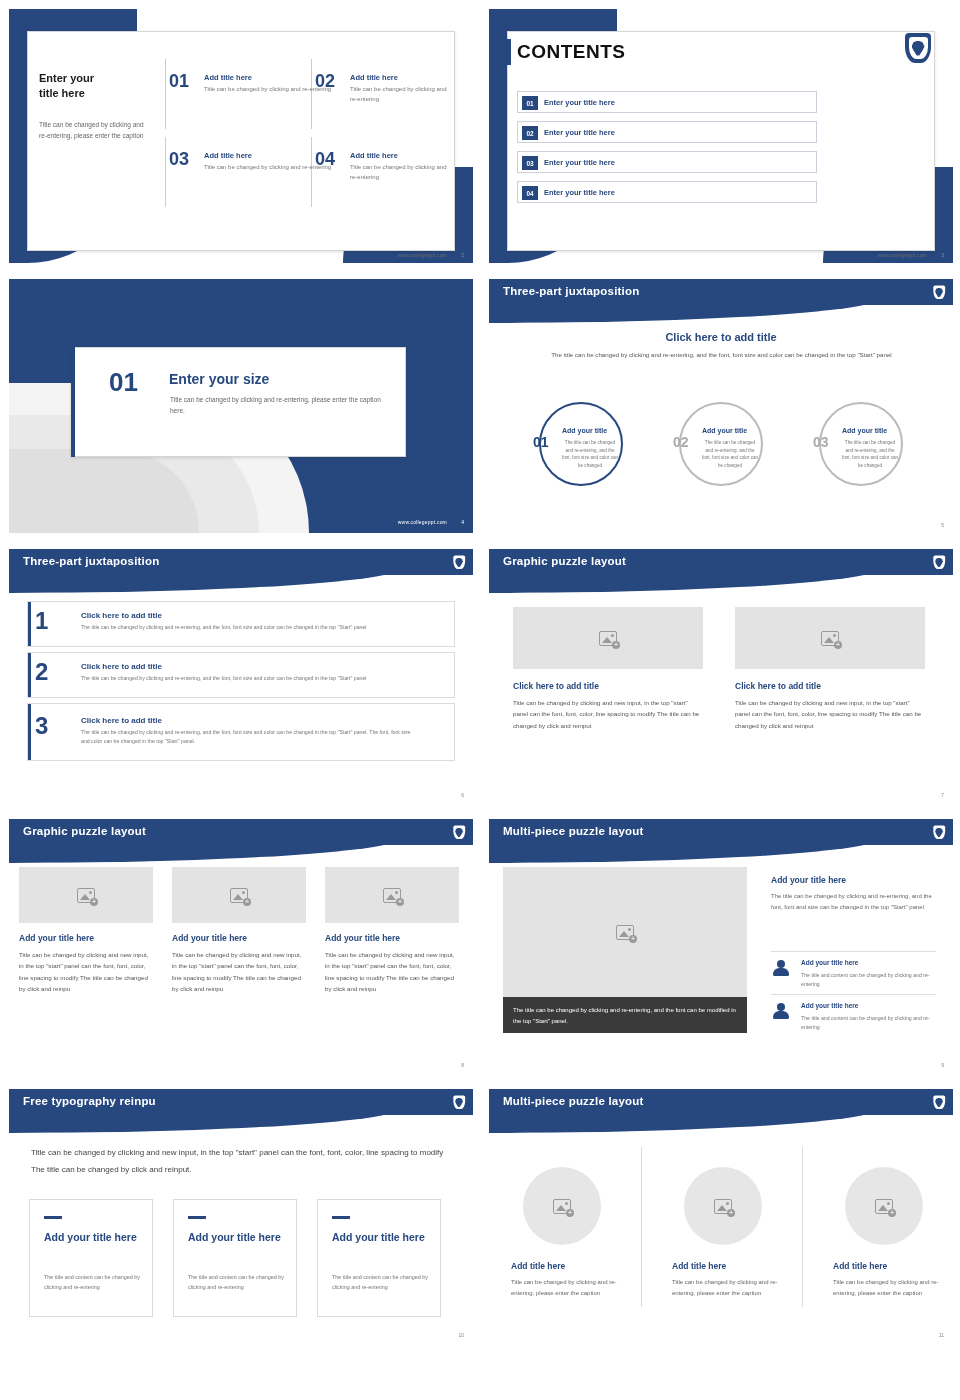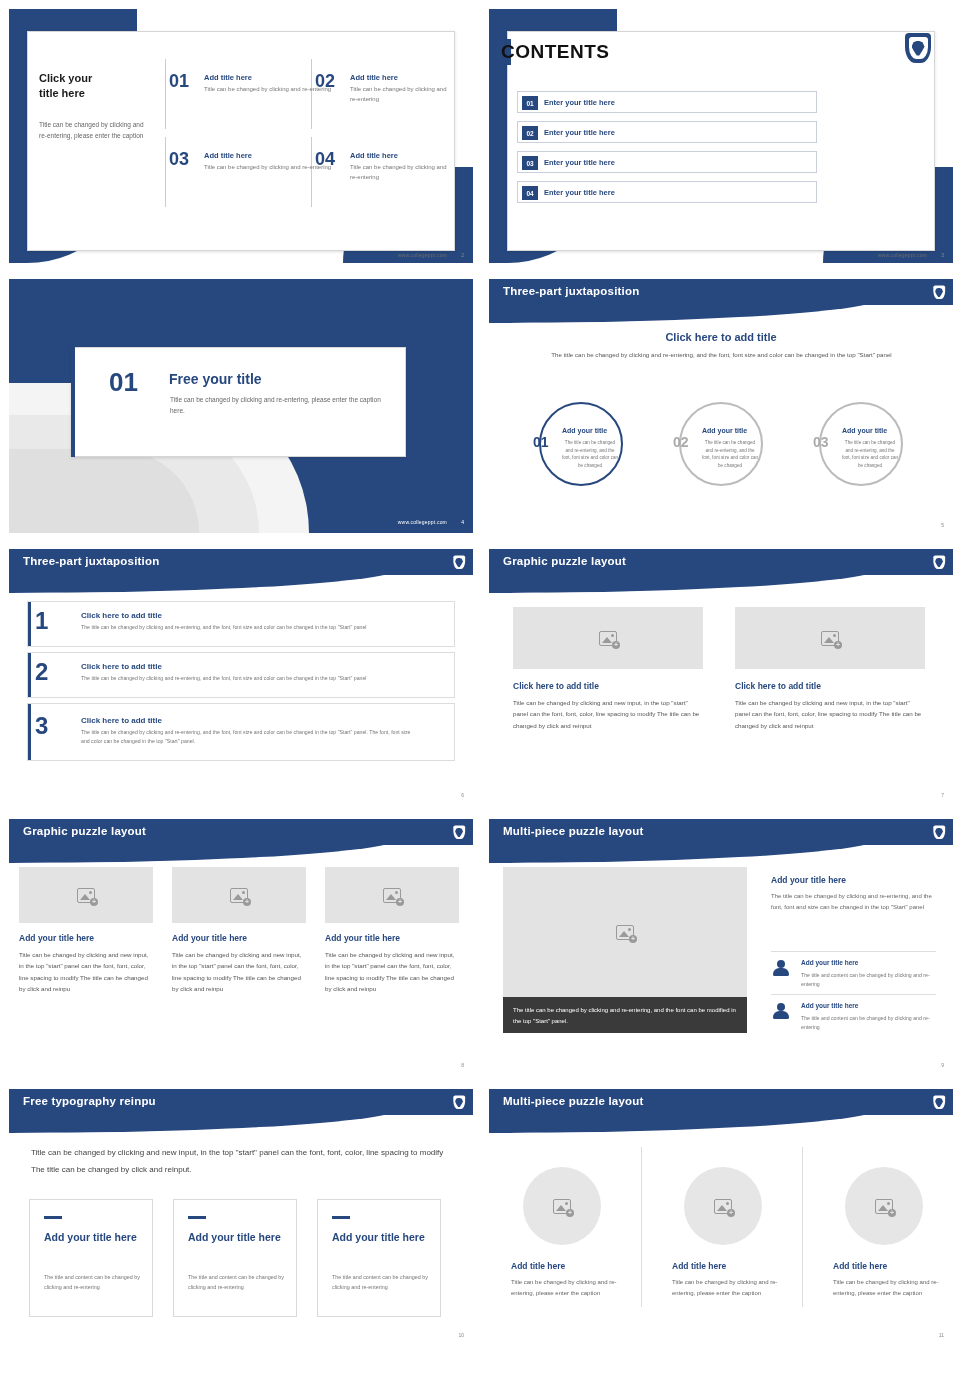--- a/index.html
+++ b/index.html
@@ -111,21 +111,21 @@
   .s2-card { left: 18px; top: 22px; width: 428px; height: 220px; }
   .s2-left-title { position: absolute; left: 30px; top: 62px; width: 110px; font-size: 11px; font-weight: bold; color: #1b1b1b; line-height: 1.35; }
   .s2-left-body { position: absolute; left: 30px; top: 110px; width: 105px; font-size: 6.5px; color: #666; line-height: 1.7; }
   .s2-item { position: absolute; width: 160px; }
   .s2-num { position: absolute; font-size: 18px; font-weight: bold; color: #27487f; }
   .s2-divider { position: absolute; width: 1px; background: #ccc; }
   .s2-h { font-size: 7.5px; font-weight: bold; color: #27487f; margin-bottom: 3px; }
   .s2-p { font-size: 6px; color: #777; line-height: 1.6; }
 
   
-  .s3-contents { position: absolute; left: 12px; top: 32px; font-size: 19px; font-weight: bold; color: #111; letter-spacing: .5px; }
+  .s3-contents { position: absolute; left: 28px; top: 32px; font-size: 19px; font-weight: bold; color: #111; letter-spacing: .5px; }
   .s3-bar { position: absolute; left: 18px; top: 30px; width: 4px; height: 26px; background: #27487f; }
   .s3-row { position: absolute; left: 28px; width: 300px; height: 22px; border: 1px solid #c9cfdb; background: #fff; }
   .s3-badge { position: absolute; left: 4px; top: 4px; width: 16px; height: 14px; background: #27487f; color: #fff; font-size: 6.5px; font-weight: bold; display: flex; align-items: center; justify-content: center; }
   .s3-label { position: absolute; left: 26px; top: 6px; font-size: 7.5px; font-weight: bold; color: #27487f; }
 
   
   .s4-card { left: 62px; top: 68px; width: 335px; height: 110px; }
   .s4-bar { position: absolute; left: 62px; top: 68px; width: 4px; height: 110px; background: #27487f; }
   .s4-num { position: absolute; left: 42px; top: 36px; font-size: 26px; font-weight: bold; color: #27487f; }
   .s4-title { position: absolute; left: 98px; top: 38px; font-size: 14px; font-weight: bold; color: #27487f; }
@@ -207,21 +207,21 @@
 
 <div class="deck">
 
   <div class="slide">
     <div class="slide-inner">
       <div class="corner-tl" style="width:128px;height:254px;border-radius:0 0 110px 0;"></div>
       <div class="corner-br" style="width:130px;height:96px;"></div>
 
       <div class="card s2-card"></div>
 
-      <div class="s2-left-title" style="white-space:pre-line;">Click your
+      <div class="s2-left-title" style="white-space:pre-line;">Enter your
 title here</div>
       <div class="s2-left-body">Title can be changed by clicking and re-entering, please enter the caption</div>
 
       <div class="s2-divider" style="left:156px; top:50px; height:70px;"></div>
       <div class="s2-divider" style="left:302px; top:50px; height:70px;"></div>
       <div class="s2-divider" style="left:156px; top:128px; height:70px;"></div>
       <div class="s2-divider" style="left:302px; top:128px; height:70px;"></div>
 
       <div class="s2-num" style="left:160px; top:62px;">01</div>
       <div class="s2-item" style="left:195px; top:64px;">
@@ -293,21 +293,21 @@
 
   <div class="slide">
     <div class="slide-inner" style="background:#27487f;">
       <div style="position:absolute; left:0; bottom:0; width:300px; height:150px; background:#f4f4f4; border-radius:0 150px 0 0;"></div>
       <div style="position:absolute; left:0; bottom:0; width:250px; height:118px; background:#e9e9e9; border-radius:0 130px 0 0;"></div>
       <div style="position:absolute; left:0; bottom:0; width:190px; height:84px; background:#dfdfdf; border-radius:0 110px 0 0;"></div>
 
       <div class="card s4-card"></div>
       <div class="s4-bar"></div>
       <div class="s4-num" style="left:100px; top:88px;">01</div>
-      <div class="s4-title" style="left:160px; top:92px;">Free your title</div>
+      <div class="s4-title" style="left:160px; top:92px;">Enter your size</div>
       <div class="s4-body" style="left:161px; top:115px; width:215px;">Title can be changed by clicking and re-entering, please enter the caption here.</div>
 
       <div class="footer-url" style="right:26px; bottom:8px; color:#fff;">www.collegeppt.com</div>
       <div class="pgnum" style="bottom:8px; color:#fff;">4</div>
     </div>
   </div>
 
   <div class="slide">
     <div class="slide-inner">
       <div class="hdr" style="height:26px;"></div>

